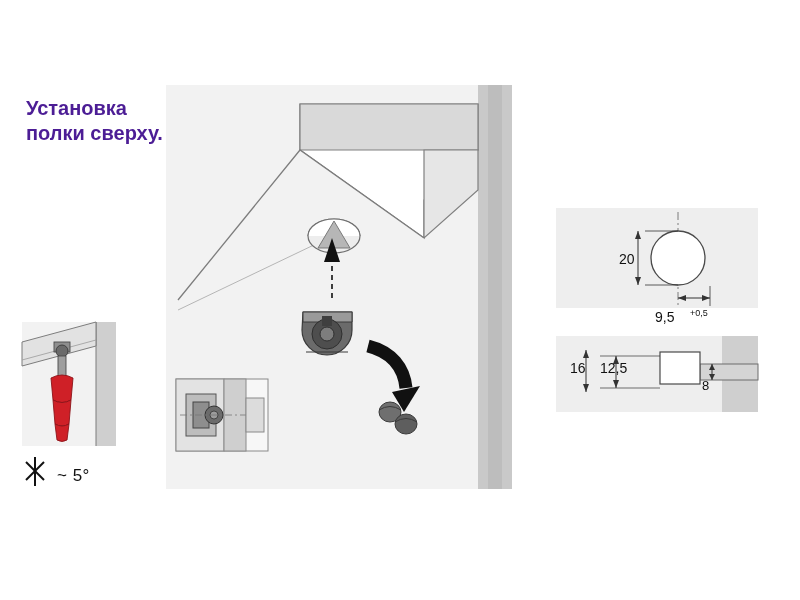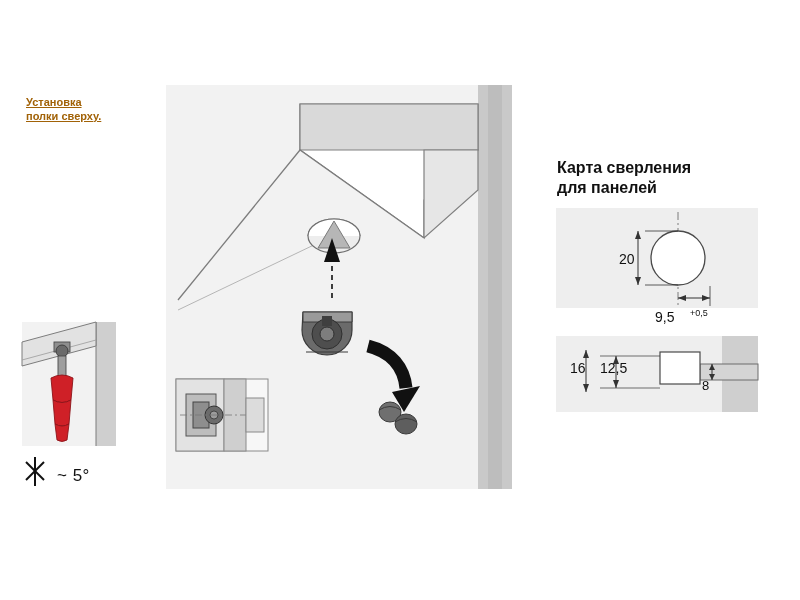--- a/index.html
+++ b/index.html
@@ -19,26 +19,25 @@
     position: absolute;
     left: 0; top: 0;
     width: 800px;
     height: 600px;
   }
   .title-left {
     position: absolute;
     left: 26px;
     top: 96px;
     width: 160px;
-    font-size: 11px;
+    font-size: 20px;
     font-weight: bold;
     line-height: 1.25;
-    color: #a16207;
+    color: #4c1d95;
     white-space: pre-line;
-    text-decoration: underline;
   }
   .title-right {
     position: absolute;
     left: 557px;
     top: 158px;
     width: 200px;
     font-size: 16px;
     font-weight: bold;
     line-height: 1.25;
     color: #111;
@@ -65,22 +64,20 @@
     fill: #111;
   }
 </style>
 </head>
 <body>
 
 <div class="root">
 
   <div class="title-left">Установка
 полки сверху.</div>
-  <div class="title-right">Карта сверления
-для панелей</div>
   <div class="angle-label">~ 5°</div>
 
   <svg class="svg-layer" viewBox="0 0 800 600" xmlns="http://www.w3.org/2000/svg">
 
     <g>
 
       <rect x="166" y="85" width="312" height="404" fill="#f2f2f2" stroke="none"></rect>
 
       <rect x="478" y="85" width="34" height="404" fill="#c9c9c9" stroke="none"></rect>
       <rect x="488" y="85" width="14" height="404" fill="#bdbdbd" stroke="none"></rect>

